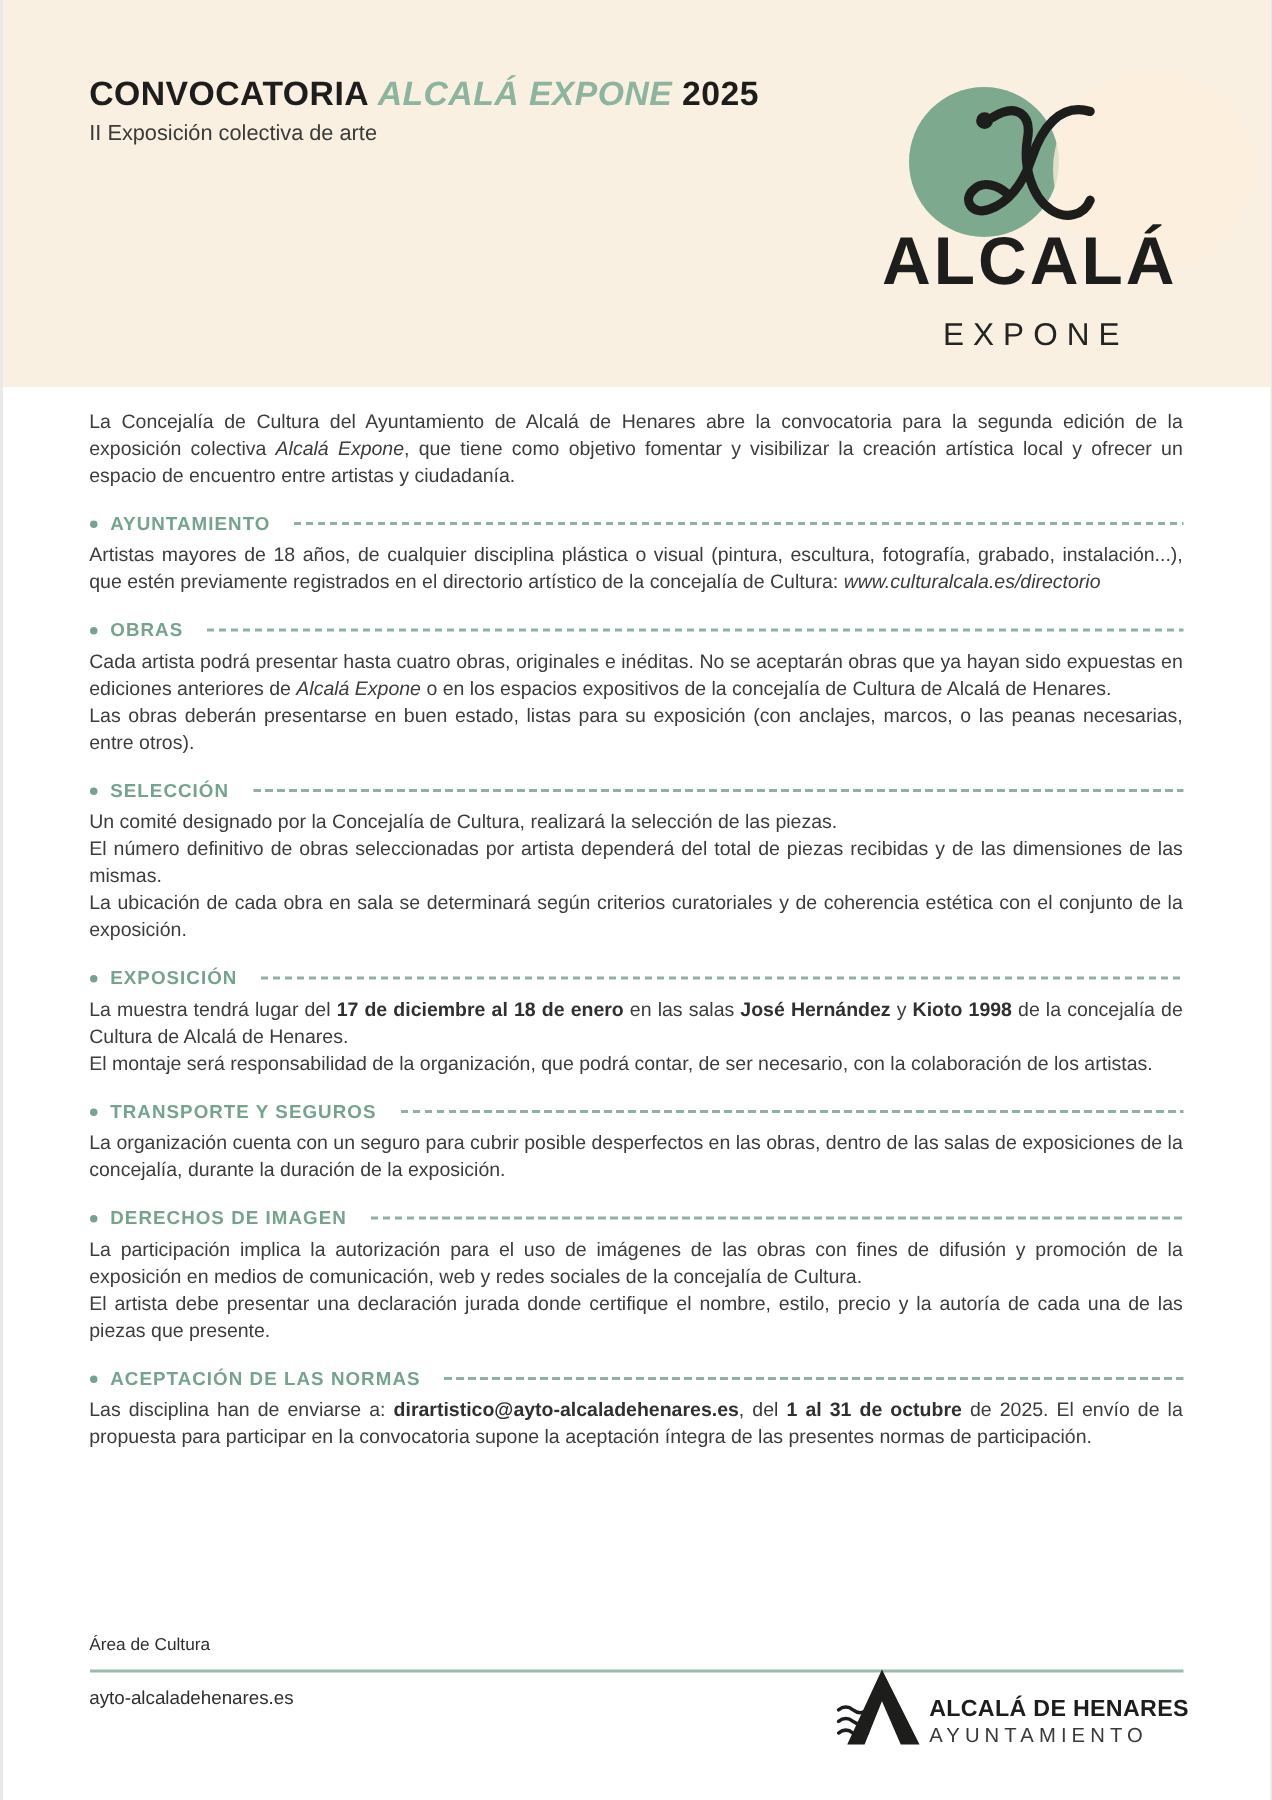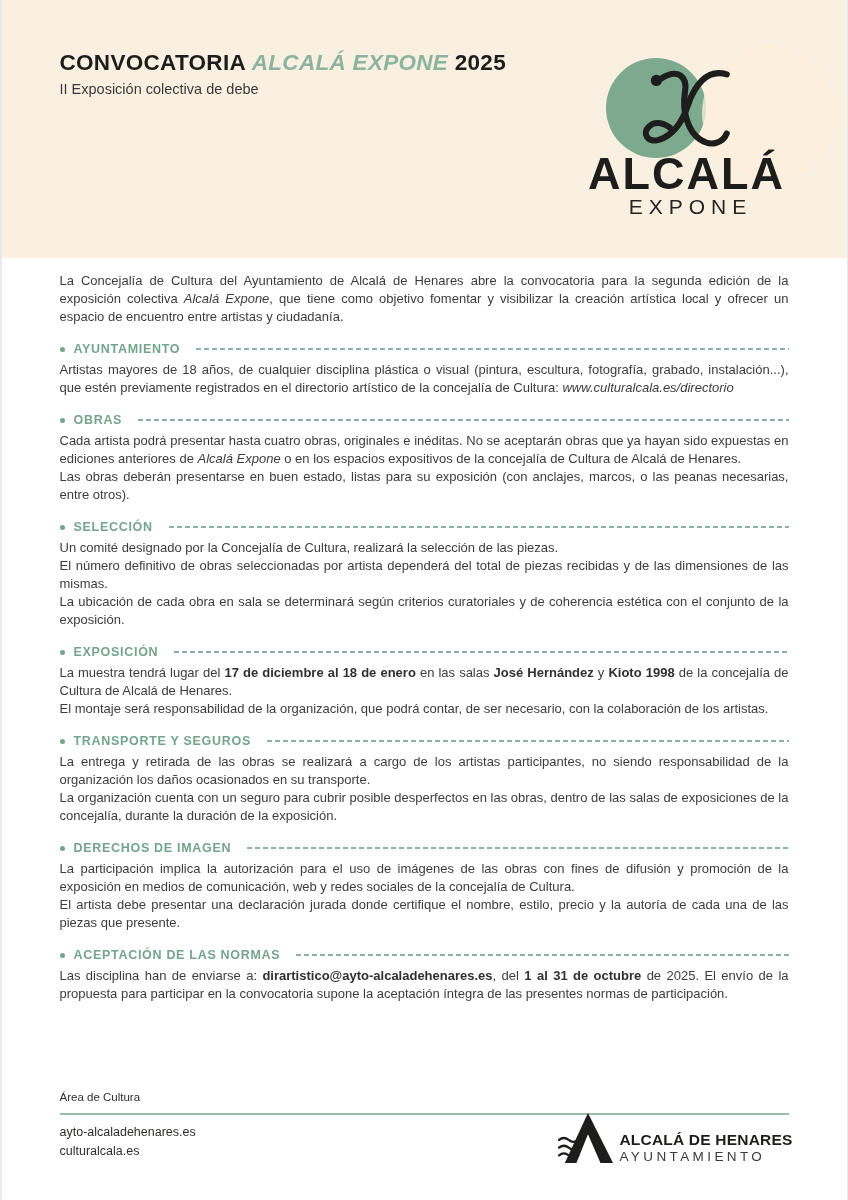--- a/index.html
+++ b/index.html
@@ -22,21 +22,21 @@
   .doc-subtitle{font-size:14.5px; color:#3a3a38; margin-top:5px;}
   
   .logo{position:absolute; top:0; right:0; width:290px; height:258px;}
   .green-circle{position:absolute; left:49px; top:58px; width:100px; height:100px; border-radius:50%; background:var(--circle-green);}
   .peach-circle{position:absolute; left:145px; top:46px; width:134px; height:134px; border-radius:50%; background:var(--circle-peach); opacity:.78;}
   .script-x{position:absolute; left:80px; top:62px; width:102px; height:94px;}
   .script-x path{fill:none; stroke:var(--ink); stroke-width:6; stroke-linecap:round;}
   .script-x circle{fill:var(--ink);}
   .logo-word{position:absolute; left:8px; top:148px; width:244px; text-align:center;
     font-size:45px; font-weight:bold; letter-spacing:2px; color:var(--ink);}
-  .logo-sub{position:absolute; left:12px; top:195px; width:244px; text-align:center;
+  .logo-sub{position:absolute; left:12px; top:212px; width:244px; text-align:center;
     font-size:21px; letter-spacing:6px; color:#242422;}
   
   .content{padding:14px 58px 0;}
   .para{font-size:13px; line-height:18px; text-align:justify; color:var(--text);}
   .para .b{font-weight:bold; color:#303030;}
   .para .i{font-style:italic;}
   .sec-head{display:flex; align-items:center; margin:16px 0 5px;}
   .bullet{width:5px; height:5px; border-radius:50%; background:var(--heading-green); margin-right:9px; flex:none;}
   .sec-title{font-size:12.5px; font-weight:bold; letter-spacing:.7px; color:var(--heading-green); white-space:nowrap;}
   .sec-dash{flex:1; height:2px; margin-left:16px;
@@ -55,21 +55,21 @@
   .org-sub{font-size:13.5px; letter-spacing:3.4px; color:#3a3a3a; white-space:nowrap;}
 </style>
 </head>
 <body>
 
 <div class="page">
 
   <header class="band">
     <div class="title-block">
       <div class="doc-title"><span>CONVOCATORIA</span> <span class="t-green">ALCALÁ EXPONE</span> <span>2025</span></div>
-      <div class="doc-subtitle">II Exposición colectiva de debe</div>
+      <div class="doc-subtitle">II Exposición colectiva de arte</div>
     </div>
 
     <div class="logo">
       <span class="green-circle"></span>
       <span class="peach-circle"></span>
       <svg class="script-x" viewBox="0 0 100 92" aria-hidden="true">
         <circle cx="19" cy="18" r="5.5"></circle>
         <path d="M 24 16 C 40 6, 50 14, 47 30 C 44 48, 50 68, 62 76 C 72 83, 84 80, 88 70"></path>
         <path d="M 88 12 C 68 6, 56 24, 50 42 C 44 60, 34 72, 22 76 C 11 80, 4 70, 12 63 C 18 57, 28 60, 34 66"></path>
       </svg>
@@ -116,21 +116,20 @@
           </div>
           <p class="para"><span>La muestra tendrá lugar del </span><span class="b">17 de diciembre al 18 de enero</span><span> en las salas </span><span class="b">José Hernández</span><span> y </span><span class="b">Kioto 1998</span><span> de la concejalía de Cultura de Alcalá de Henares.</span></p>
           <p class="para"><span>El montaje será responsabilidad de la organización, que podrá contar, de ser necesario, con la colaboración de los artistas.</span></p>
         </section>
         <section class="section">
           <div class="sec-head">
             <span class="bullet"></span>
             <span class="sec-title">TRANSPORTE Y SEGUROS</span>
             <span class="sec-dash"></span>
           </div>
-          <p class="para"><span>La entrega y retirada de las obras se realizará a cargo de los artistas participantes, no siendo responsabilidad de la organización los daños ocasionados en su transporte.</span></p>
           <p class="para"><span>La organización cuenta con un seguro para cubrir posible desperfectos en las obras, dentro de las salas de exposiciones de la concejalía, durante la duración de la exposición.</span></p>
         </section>
         <section class="section">
           <div class="sec-head">
             <span class="bullet"></span>
             <span class="sec-title">DERECHOS DE IMAGEN</span>
             <span class="sec-dash"></span>
           </div>
           <p class="para"><span>La participación implica la autorización para el uso de imágenes de las obras con fines de difusión y promoción de la exposición en medios de comunicación, web y redes sociales de la concejalía de Cultura.</span></p>
           <p class="para"><span>El artista debe presentar una declaración jurada donde certifique el nombre, estilo, precio y la autoría de cada una de las piezas que presente.</span></p>
@@ -144,21 +143,20 @@
           <p class="para"><span>Las disciplina han de enviarse a: </span><span class="b">dirartistico@ayto-alcaladehenares.es</span><span>, del </span><span class="b">1 al 31 de octubre</span><span> de 2025. El envío de la propuesta para participar en la convocatoria supone la aceptación íntegra de las presentes normas de participación.</span></p>
         </section>
       </div>
   </main>
 
   <footer class="footer">
     <div class="area-label">Área de Cultura</div>
     <div class="foot-line"></div>
     <div class="foot-links" id="footLinks">
         <div>ayto-alcaladehenares.es</div>
-        <div>culturalcala.es</div>
       </div>
 
     <div class="org-logo">
       <svg class="a-mark" viewBox="0 0 60 56" aria-hidden="true">
         <path class="solid" d="M31 2 L57 54 L44 54 L31 24 L19 54 L7 54 Z"></path>
         <path class="wave" d="M1 30 q5 -4 10 0 t10 0"></path>
         <path class="wave" d="M1 38 q5 -4 10 0 t10 0"></path>
         <path class="wave" d="M1 46 q5 -4 10 0 t10 0"></path>
       </svg>
       <div class="org-text">

